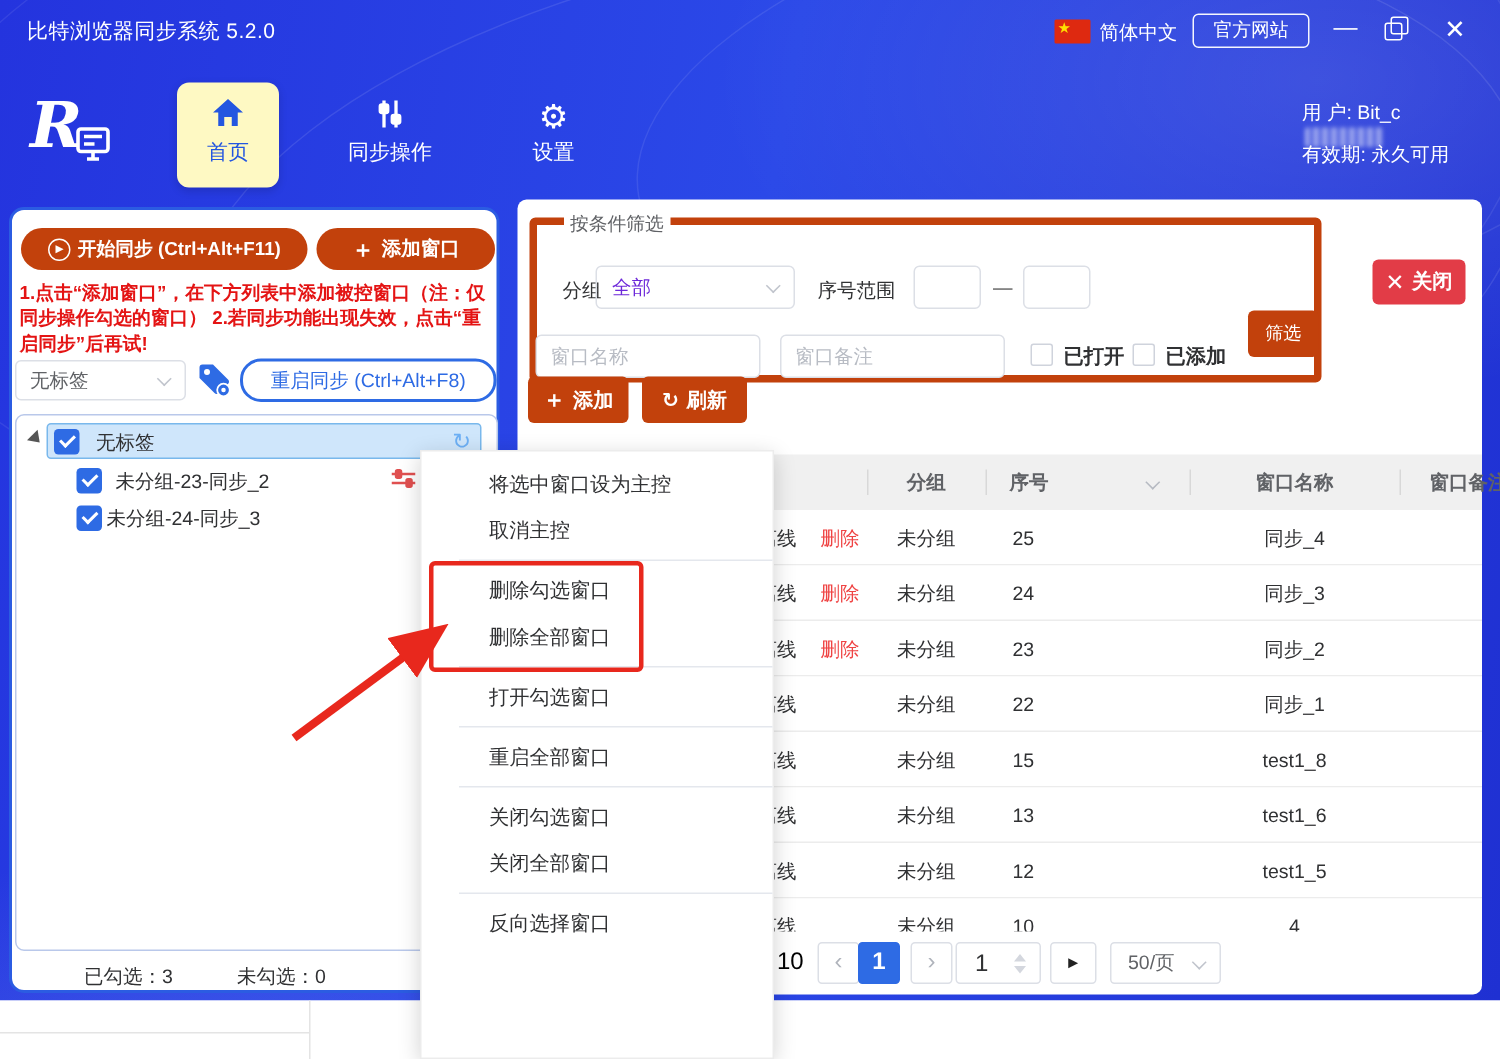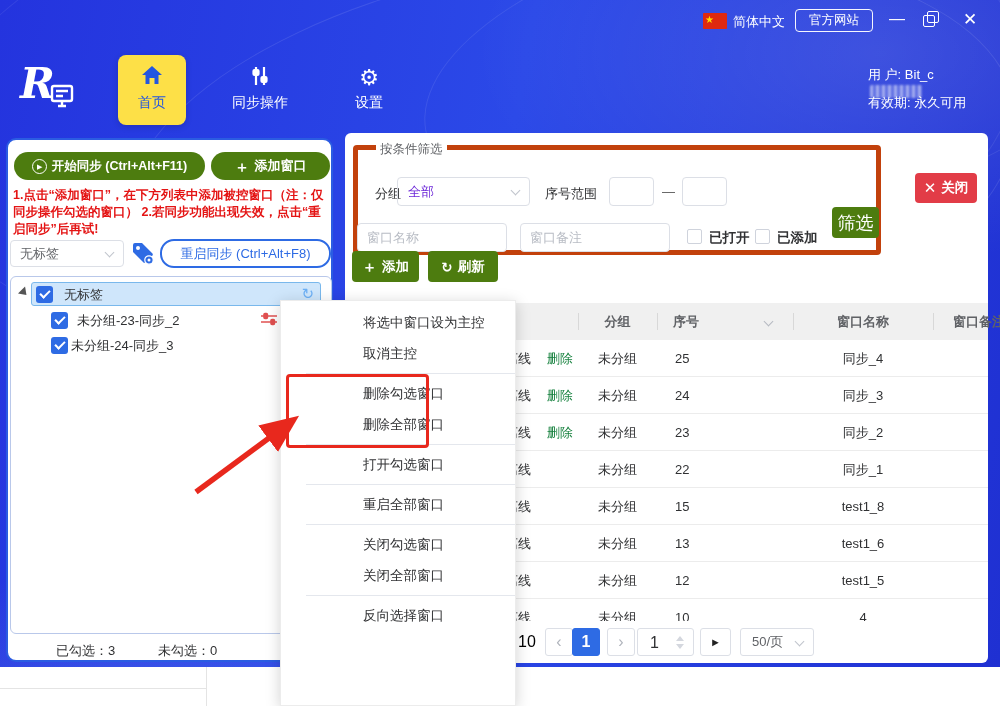--- a/index.html
+++ b/index.html
@@ -33,34 +33,34 @@
   .tb-restore i { position:absolute; border:1.6px solid #fff; width:12px; height:12px; border-radius:2px; }
   .tb-restore .b1 { left:0; top:4px; background:transparent; }
   .tb-restore .b2 { left:4px; top:0; }
   .tb-close { left:955px; top:6px; width:30px; height:28px; text-align:center; font-size:17px; line-height:27px; cursor:pointer; }
 
   
   .logo { left:16px; top:56px; }
   .navtab { top:55px; height:70px; border-radius:8px; text-align:center; color:#fff; cursor:pointer; }
   .navtab .ic { display:block; margin:10px auto 2px; height:26px; line-height:26px; }
   .navtab .lb { font-size:14px; }
-  .tab-home { left:118px; width:68px; background:#fde047; color:#2356e0; box-shadow:0 2px 6px rgba(0,0,0,.15); }
+  .tab-home { left:118px; width:68px; background:#fef9c3; color:#2356e0; box-shadow:0 2px 6px rgba(0,0,0,.15); }
   .tab-sync { left:216px; width:88px; }
   .tab-set  { left:338px; width:62px; }
   .gear-glyph { font-size:22px; }
   .userinfo { right:15px; color:#fff; font-size:13px; text-align:left; }
   .u1 { top:66px; left:868px; }
   .u2 { top:94px; left:868px; }
   .blurbox { display:inline-block; width:52px; height:13px; vertical-align:-2px; margin-left:2px; border-radius:2px;
     background:repeating-linear-gradient(90deg, rgba(255,255,255,.55) 0 3px, rgba(255,255,255,.18) 3px 6px);
     filter:blur(1.3px); }
 
   
   .left-panel { left:6px; top:138px; width:327px; height:524px; background:#fff; border:2px solid #2b5ce2; border-radius:10px; }
-  .btn-blue { background:#4d7c0f; color:#fff; border:none; border-radius:14px; font-size:12.5px; cursor:pointer;
+  .btn-blue { background:#c2410c; color:#fff; border:none; border-radius:14px; font-size:12.5px; cursor:pointer;
               display:flex; align-items:center; justify-content:center; gap:5px; font-family:inherit; }
   .btn-start { left:6px; top:12px; width:191px; height:28px; font-weight:bold; }
   .play-ring { width:15px; height:15px; border:1.5px solid #fff; border-radius:50%; display:inline-flex; align-items:center; justify-content:center; font-size:7px; line-height:1; padding-left:1px; }
   .btn-addwin { left:203px; top:12px; width:119px; height:28px; font-size:13px; font-weight:bold; }
   .plus { font-size:15px; font-weight:bold; line-height:1; }
   .red-note { left:5px; top:47px; width:317px; font-size:12.5px; font-weight:bold; color:#e41414; line-height:17px; }
   .tag-select { left:2px; top:100px; width:114px; height:27px; border:1px solid #dcdfe6; border-radius:4px; background:#fff;
                 font-size:13px; color:#606266; line-height:25px; padding-left:9px; cursor:pointer; }
   .chev { position:absolute; width:7px; height:7px; border-right:1.6px solid #c0c4cc; border-bottom:1.6px solid #c0c4cc; transform:rotate(45deg); }
   .tag-select .chev { right:10px; top:8px; }
@@ -84,37 +84,37 @@
   .fieldset { left:8px; top:12px; width:528px; height:110px; border:5px solid #c2410c; border-radius:4px; }
   .legend { left:18px; top:5px; background:#fff; padding:0 4px; font-size:12.5px; color:#606266; }
   .flabel { font-size:13px; color:#303133; }
   .fselect { left:52px; top:32px; width:133px; height:29px; border:1px solid #dcdfe6; border-radius:4px; font-size:13px;
              color:#6d28d9; line-height:27px; padding-left:10px; cursor:pointer; }
   .fselect .chev { right:10px; top:9px; }
   .finput { border:1px solid #dcdfe6; border-radius:4px; background:#fff; height:29px; }
   .ph { font-size:13px; color:#b8bcc4; line-height:27px; padding-left:9px; }
   .ckbox { width:15px; height:15px; border:1px solid #cfd3dc; border-radius:2px; background:#fff; cursor:pointer; }
   .cklabel { font-size:13.5px; color:#303133; font-weight:600; }
-  .btn-filter { left:487px; top:74px; width:47px; height:31px; border-radius:4px; font-size:18px; }
+  .btn-filter { left:487px; top:74px; width:47px; height:31px; border-radius:4px; font-size:12px; }
   .btn-close { left:570px; top:40px; width:62px; height:30px; background:#e23c47; color:#fff; border-radius:4px;
                display:flex; align-items:center; justify-content:center; gap:5px; font-size:13.5px; font-weight:bold; cursor:pointer; }
   .xmark { font-size:15px; font-weight:bold; }
   .btn-add { left:7px; top:118px; width:67px; height:31px; border-radius:4px; font-size:13.5px; font-weight:bold; }
   .btn-refresh { left:83px; top:118px; width:70px; height:31px; border-radius:4px; font-size:13.5px; font-weight:bold; }
   .hint { left:165px; top:125px; font-size:13px; color:#141414; font-weight:600; text-decoration:underline; }
 
   .thead { left:0; top:170px; width:643px; height:37px; background:#f0f0f0; }
   .th { position:absolute; top:0; height:37px; line-height:37px; font-size:13px; color:#606266; font-weight:bold; }
   .vdiv { position:absolute; top:10px; width:1px; height:17px; background:#d8d8d8; }
   .sort-chev { left:420px; top:15px; border-color:#b6bac2; }
   .tbody { left:0; top:207px; width:643px; height:281px; overflow:hidden; }
   .trow { position:absolute; left:0; width:643px; height:37px; border-bottom:1px solid #ececec; background:#fff; }
   .td { position:absolute; top:0; height:37px; line-height:37px; font-size:13px; color:#303133; }
   .td-status { left:160px; }
-  .td-action { left:202px; color:#15803d; cursor:pointer; }
+  .td-action { left:202px; color:#ef4444; cursor:pointer; }
   .td-group { left:233px; width:79px; text-align:center; }
   .td-seq { left:330px; }
   .td-name { left:448px; width:140px; text-align:center; }
   .pg-total { left:173px; top:500px; }
   .pg-btn { position:absolute; top:495px; width:28px; height:28px; border:1px solid #dcdfe6; border-radius:3px; background:#fff;
             text-align:center; line-height:26px; color:#b0b4bc; cursor:pointer; }
   .pg-active { background:#2e6be4; border-color:#2e6be4; color:#fff; font-weight:bold; }
   .pg-input { left:292px; top:495px; width:57px; height:28px; border:1px solid #dcdfe6; border-radius:3px; background:#fff; cursor:text; }
   .pg-input .val { position:absolute; left:12px; top:5px; color:#303133; }
   .spin { position:absolute; right:9px; top:7px; }
@@ -128,39 +128,40 @@
   .pg-size .chev { right:10px; top:9px; }
 
   
   .desk { left:0; top:667px; width:1000px; height:39px; background:#fff; }
   .desk .vl { position:absolute; left:206px; top:0; width:1px; height:39px; background:#e4e4e4; }
   .desk .hl { position:absolute; left:0; top:21px; width:206px; height:1px; background:#e4e4e4; }
 
   
   .cmenu { left:280px; top:300px; width:236px; height:406px; background:#fff; z-index:50;
            box-shadow:0 3px 14px rgba(0,0,0,.18); border:1px solid #ececec; padding-top:6px; }
-  .mi { height:31px; line-height:31px; padding-left:45px; font-size:13.5px; color:#303133; cursor:pointer;margin-left:37px; }
+  .mi { height:31px; line-height:31px; padding-left:45px; font-size:13.5px; color:#303133; cursor:pointer; }
   .mdiv { height:1px; background:#e4e7ed; margin:4px 0 4px 25px; }
 
   
   .red-box { left:286px; top:374px; width:143px; height:74px; border:3px solid #e8281d; border-radius:4px; z-index:60; }
   .arrow-svg { left:150px; top:400px; z-index:60; }
 </style>
 </head>
 <body>
 
 <div class="win">
 
   <div class="abs blue-area">
     <div class="wave w1"></div>
       <div class="wave w2"></div>
       <div class="wave w3"></div>
   </div>
 
   <div class="abs titlebar">
+    <span class="abs tb-title">比特浏览器同步系统 5.2.0</span>
     <span class="abs flag">
         <span class="star">★</span>
       </span>
     <span class="abs tb-lang">简体中文</span>
     <span class="abs tb-site">官方网站</span>
     <span class="abs tb-min">—</span>
     <span class="abs tb-restore">
         <i class="b1"></i>
         <i class="b2"></i>
       </span>

